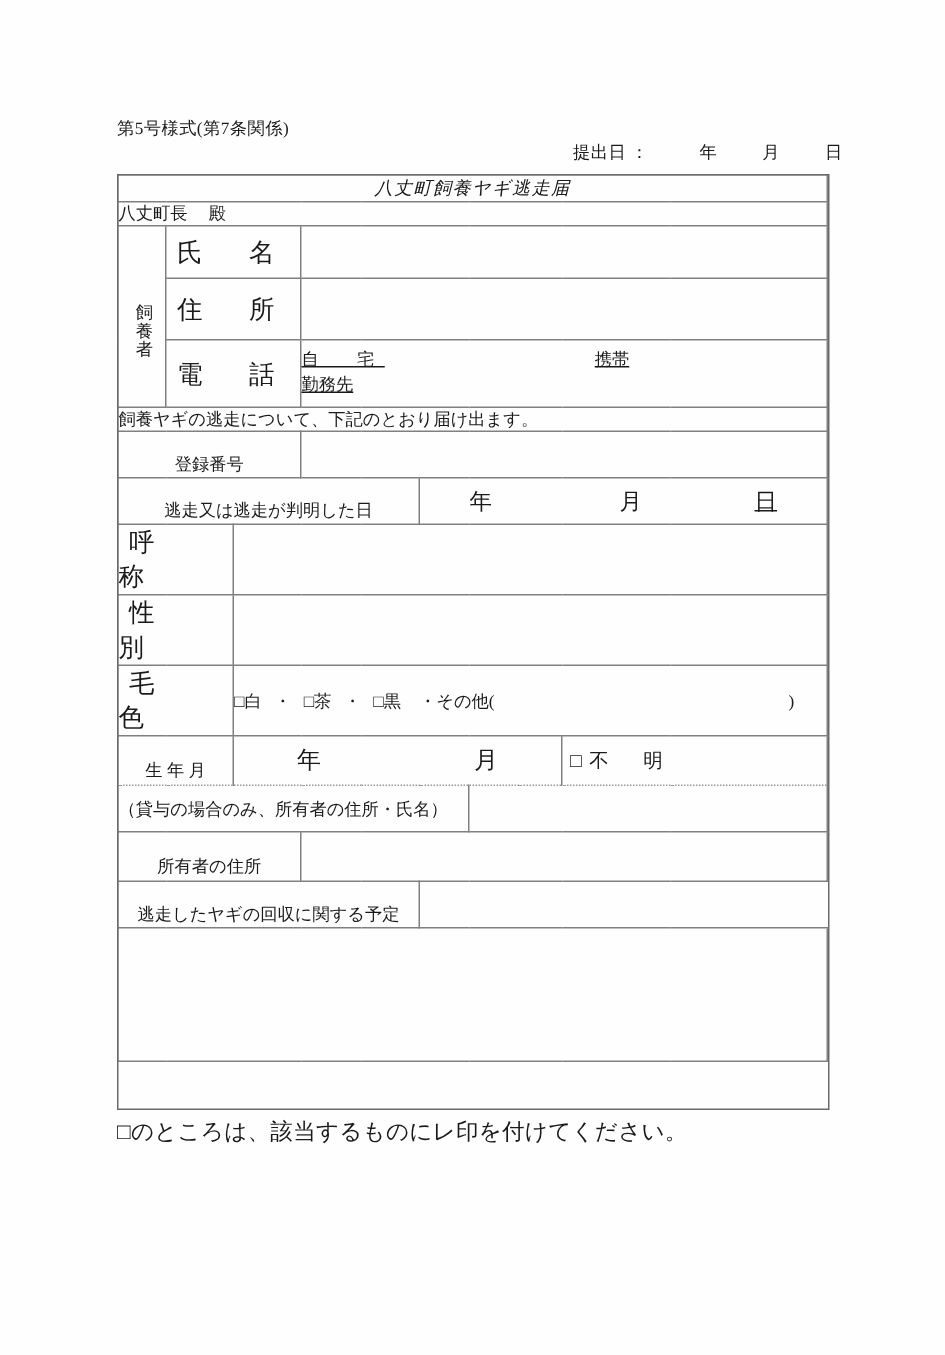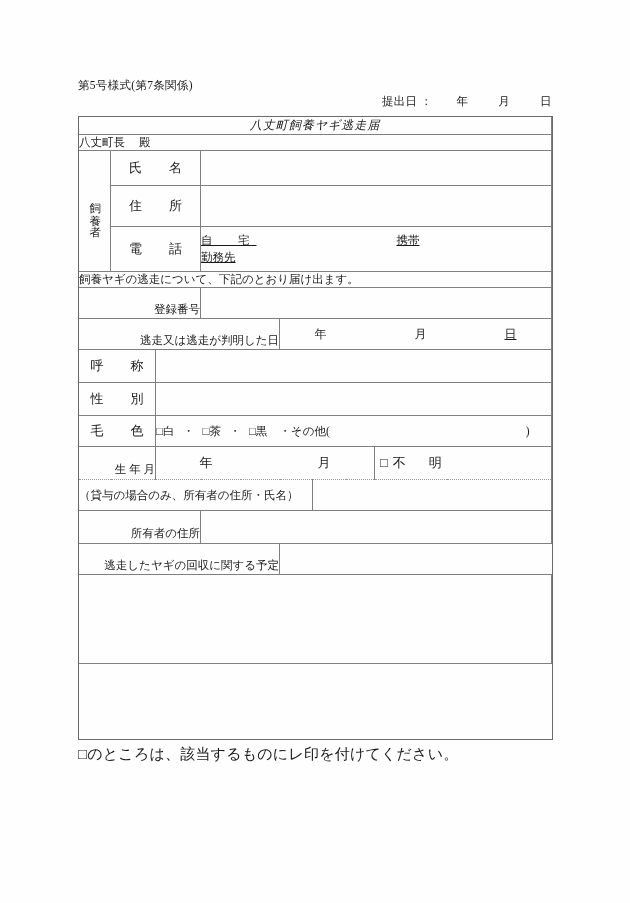--- a/index.html
+++ b/index.html
@@ -32,21 +32,21 @@
     white-space: nowrap;
   }
   .submit-date {
     position: absolute;
     left: 382px;
     top: 94px;
     font-size: 11.5px;
     white-space: nowrap;
     letter-spacing: 0.3px;
   }
-  .submit-date .sd-label { margin-right: 24px; }
+  .submit-date .sd-label { margin-right: 34px; }
   .submit-date .sd-unit  { margin-right: 30px; }
   .submit-date .sd-unit.last { margin-right: 0; }
 
   
   .form-table {
     position: absolute;
     left: 78px;
     top: 116px;
     width: 473px;
     border-collapse: collapse;
@@ -99,66 +99,66 @@
     font-size: 11.5px;
     line-height: 1;
     padding: 6px 0;
     display: block;
     text-align: center;
   }
   .vcell { text-align: center; vertical-align: middle; padding: 0; }
 
   .lbl-spread {
     display: block;
-    text-align: center;
+    text-align: left;
     letter-spacing: 7px;
     text-indent: 7px;
-    font-size: 13px;
+    font-size: 17px;
   }
   .lbl-plain {
     display: block;
-    text-align: right;
+    text-align: center;
     font-size: 11.5px;
     margin-top: 12px;
   }
 
   .phone-cell {
     padding: 5px 10px;
     font-size: 11.5px;
     line-height: 1.45;
   }
   .phone-row-1 { white-space: nowrap; }
   .phone-home { letter-spacing: 7px; }
   .phone-gap { display: inline-block; width: 140px; }
 
   .statement-cell {
     padding: 7px 9px;
     font-size: 11.5px;
   }
 
   .date-blanks {
-    font-size: 12px;
+    font-size: 15px;
     text-align: center;
     white-space: nowrap;
     text-decoration: underline;
   }
   .date-blanks .u1 { display: inline-block; width: 100px; text-align: left; }
   .date-blanks .u2 { display: inline-block; width: 90px; text-align: left; }
 
   .color-options {
     font-size: 11.5px;
     padding: 5px 0 5px 24px;
     white-space: nowrap;
   }
   .color-options .sep { display: inline-block; width: 28px; text-align: center; }
   .color-options .sep-sm { display: inline-block; width: 12px; text-align: center; }
   .color-options .other-blank { display: inline-block; width: 196px; }
 
   .birth-inner {
-    font-size: 13px;
+    font-size: 16px;
     text-align: center;
     white-space: nowrap;
   }
   .birth-inner .b1 { display: inline-block; width: 118px; text-align: left; }
 
   .unknown-cell {
     font-size: 13px;
     letter-spacing: 5px;
     text-indent: 5px;
     padding: 5px 0;

